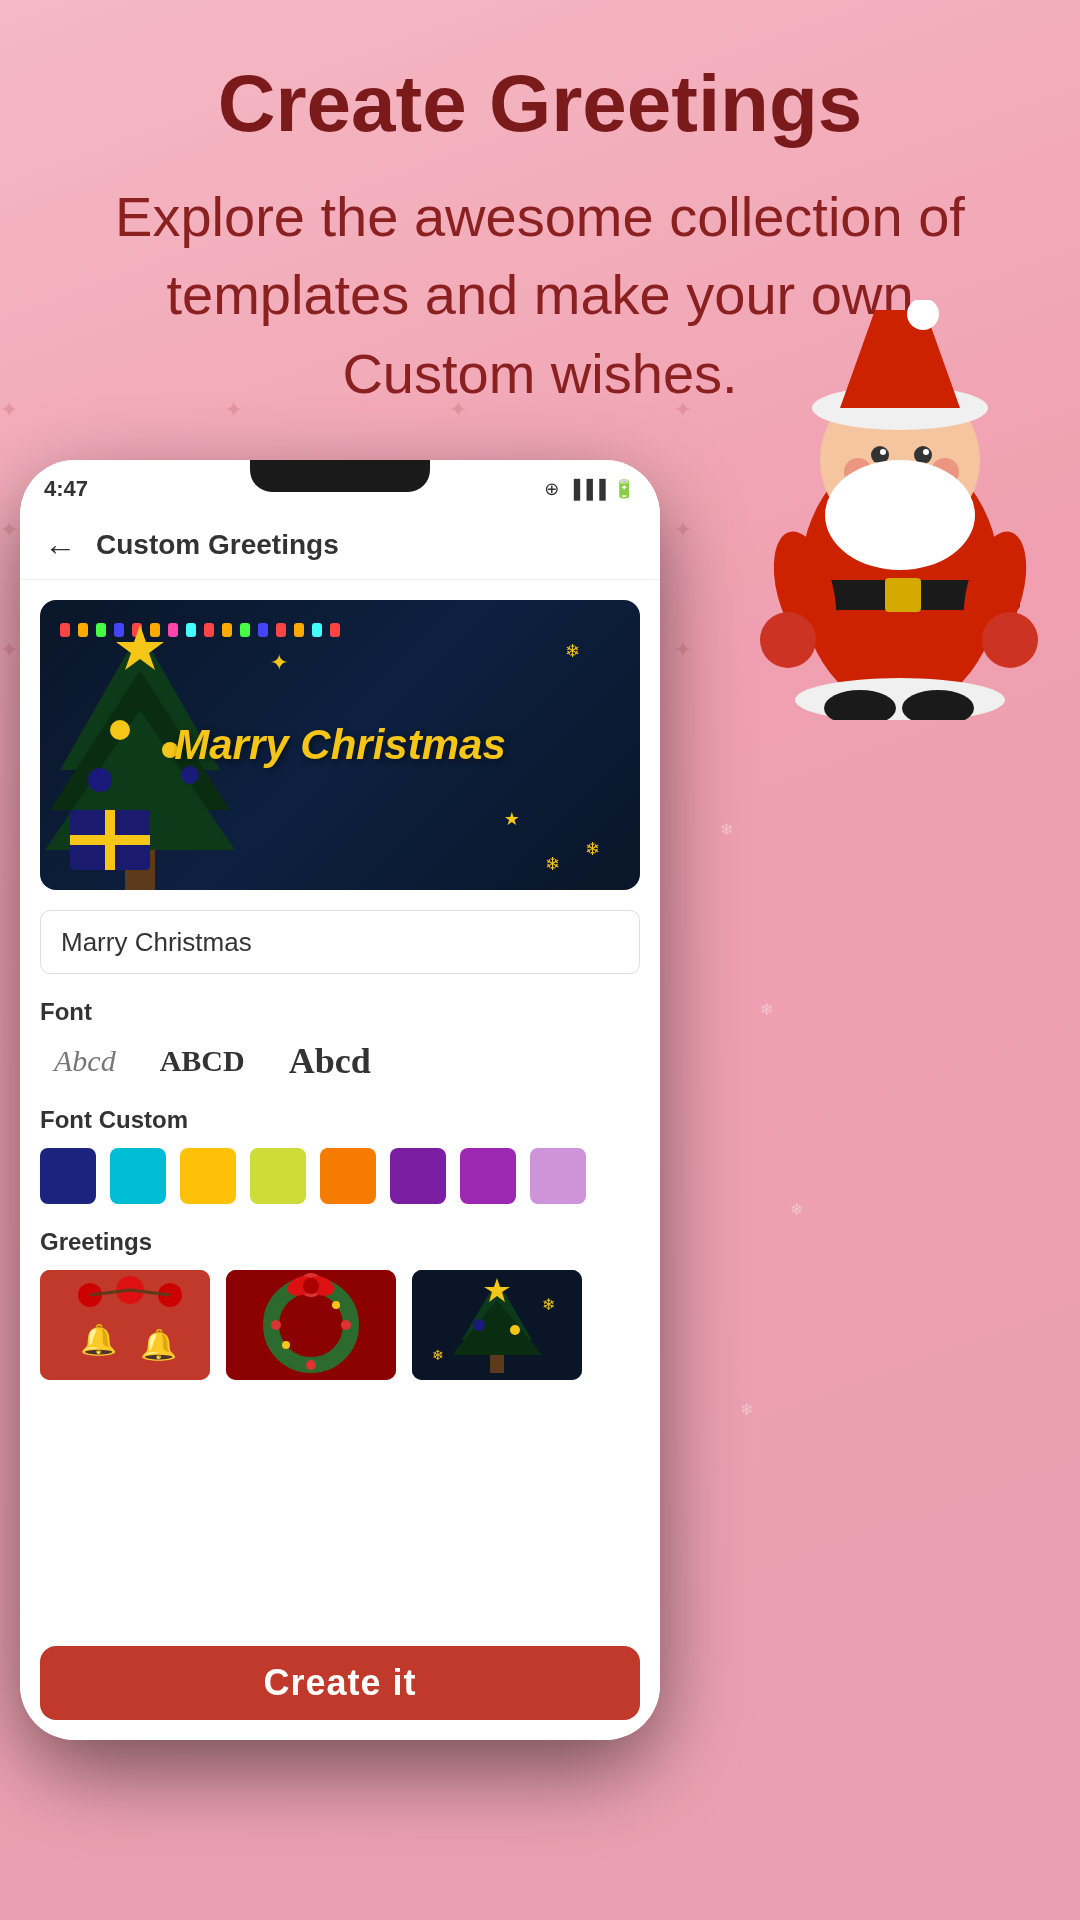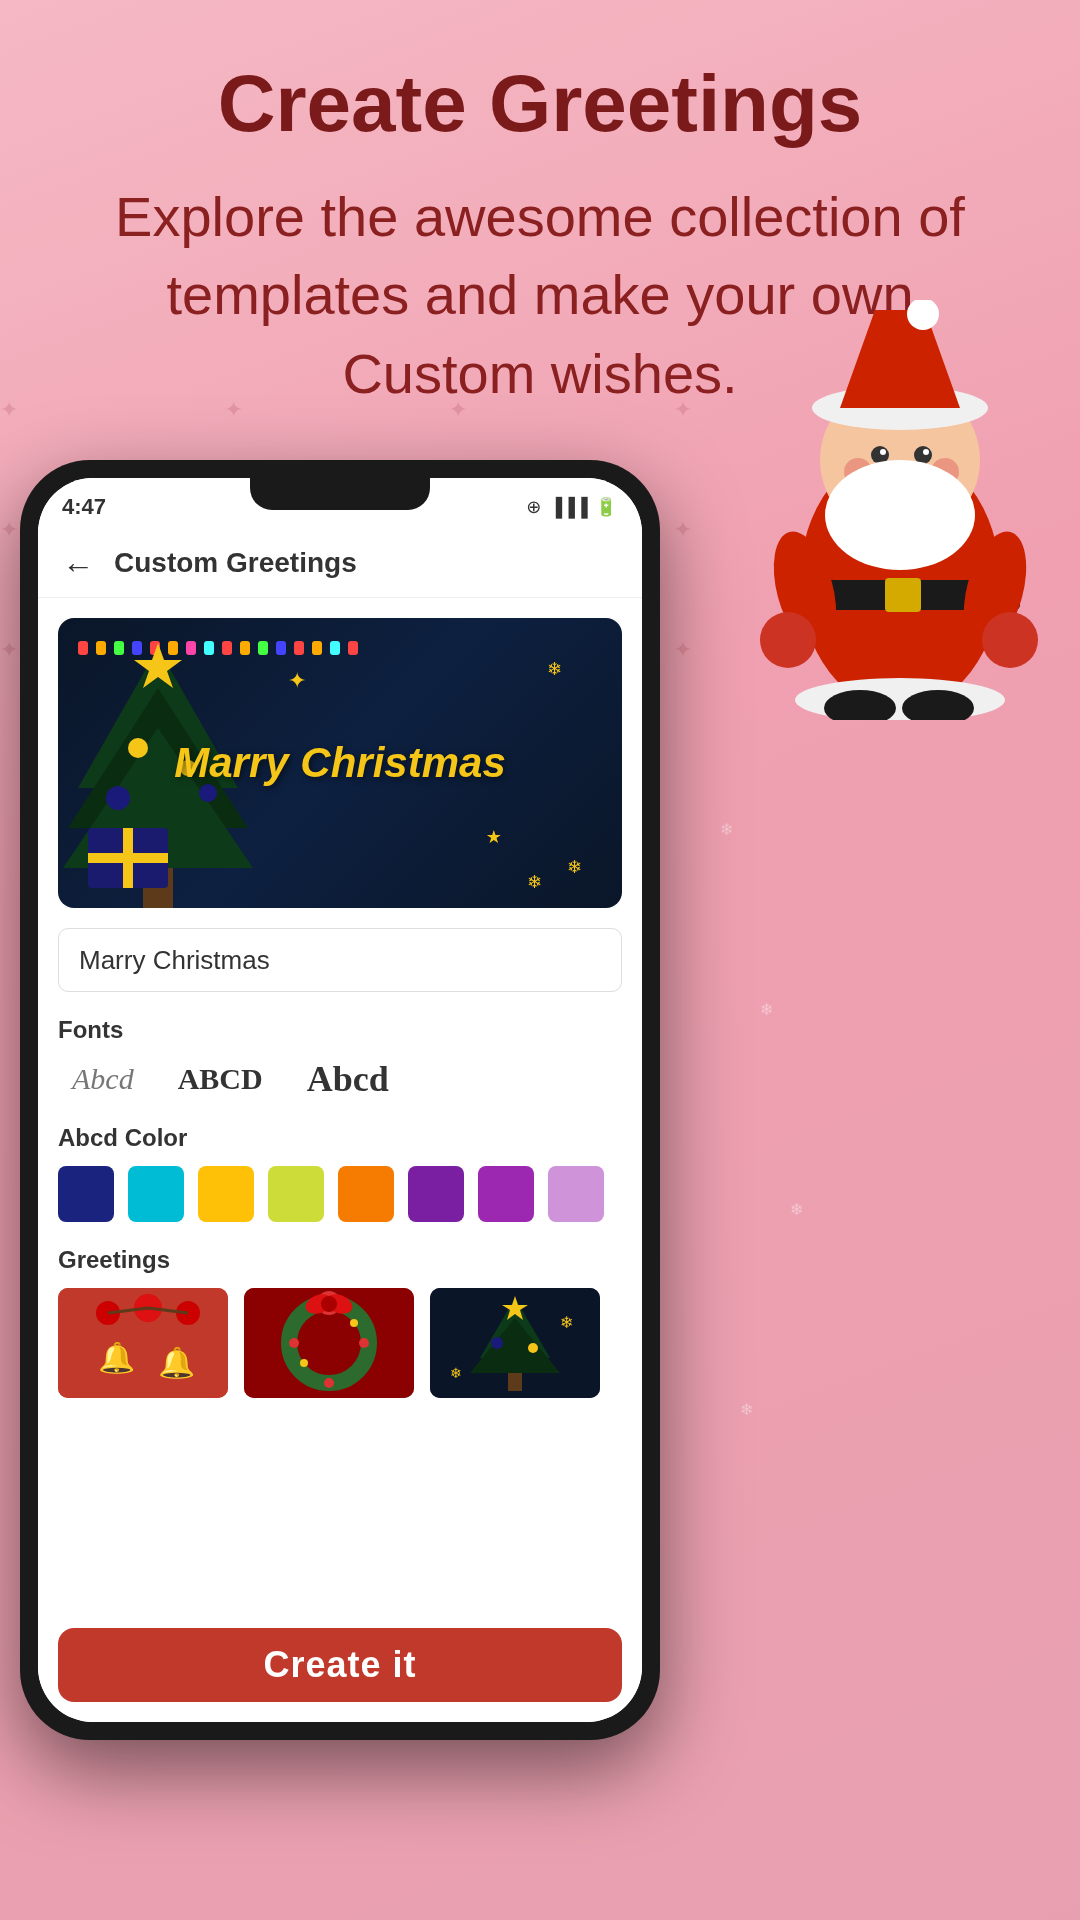--- a/index.html
+++ b/index.html
@@ -74,21 +74,20 @@
       width: 700px;
       height: 1350px;
       z-index: 5;
     }
 
     .phone-outer {
       width: 640px;
       height: 1280px;
       background: #1a1a1a;
       border-radius: 70px;
-      padding: 18px;
       box-shadow: 0 30px 80px rgba(0,0,0,0.5);
       position: relative;
     }
 
     .phone-inner {
       width: 100%;
       height: 100%;
       background: #f5f5f5;
       border-radius: 55px;
       overflow: hidden;
@@ -487,30 +486,30 @@
 
             <div class="christmas-text">Marry Christmas</div>
           </div>
         </div>
 
         <div class="text-input-container">
           <input type="text" class="text-input" value="Marry Christmas" style="">
         </div>
 
         <div>
-          <div class="section-label">Fonts</div>
+          <div class="section-label">Font</div>
           <div class="fonts-row">
             <span class="font-option font-script">Abcd</span>
             <span class="font-option font-serif">ABCD</span>
             <span class="font-option font-bold">Abcd</span>
           </div>
         </div>
 
         <div class="font-color-section">
-          <div class="section-label">Abcd Color</div>
+          <div class="section-label">Font Custom</div>
           <div class="color-swatches">
             <div class="color-swatch" style="background:#1a237e;"></div>
             <div class="color-swatch" style="background:#00bcd4;"></div>
             <div class="color-swatch" style="background:#ffc107;"></div>
             <div class="color-swatch" style="background:#cddc39;"></div>
             <div class="color-swatch" style="background:#f57c00;"></div>
             <div class="color-swatch" style="background:#7b1fa2;"></div>
             <div class="color-swatch" style="background:#9c27b0;"></div>
             <div class="color-swatch" style="background:#ce93d8;"></div>
           </div>

